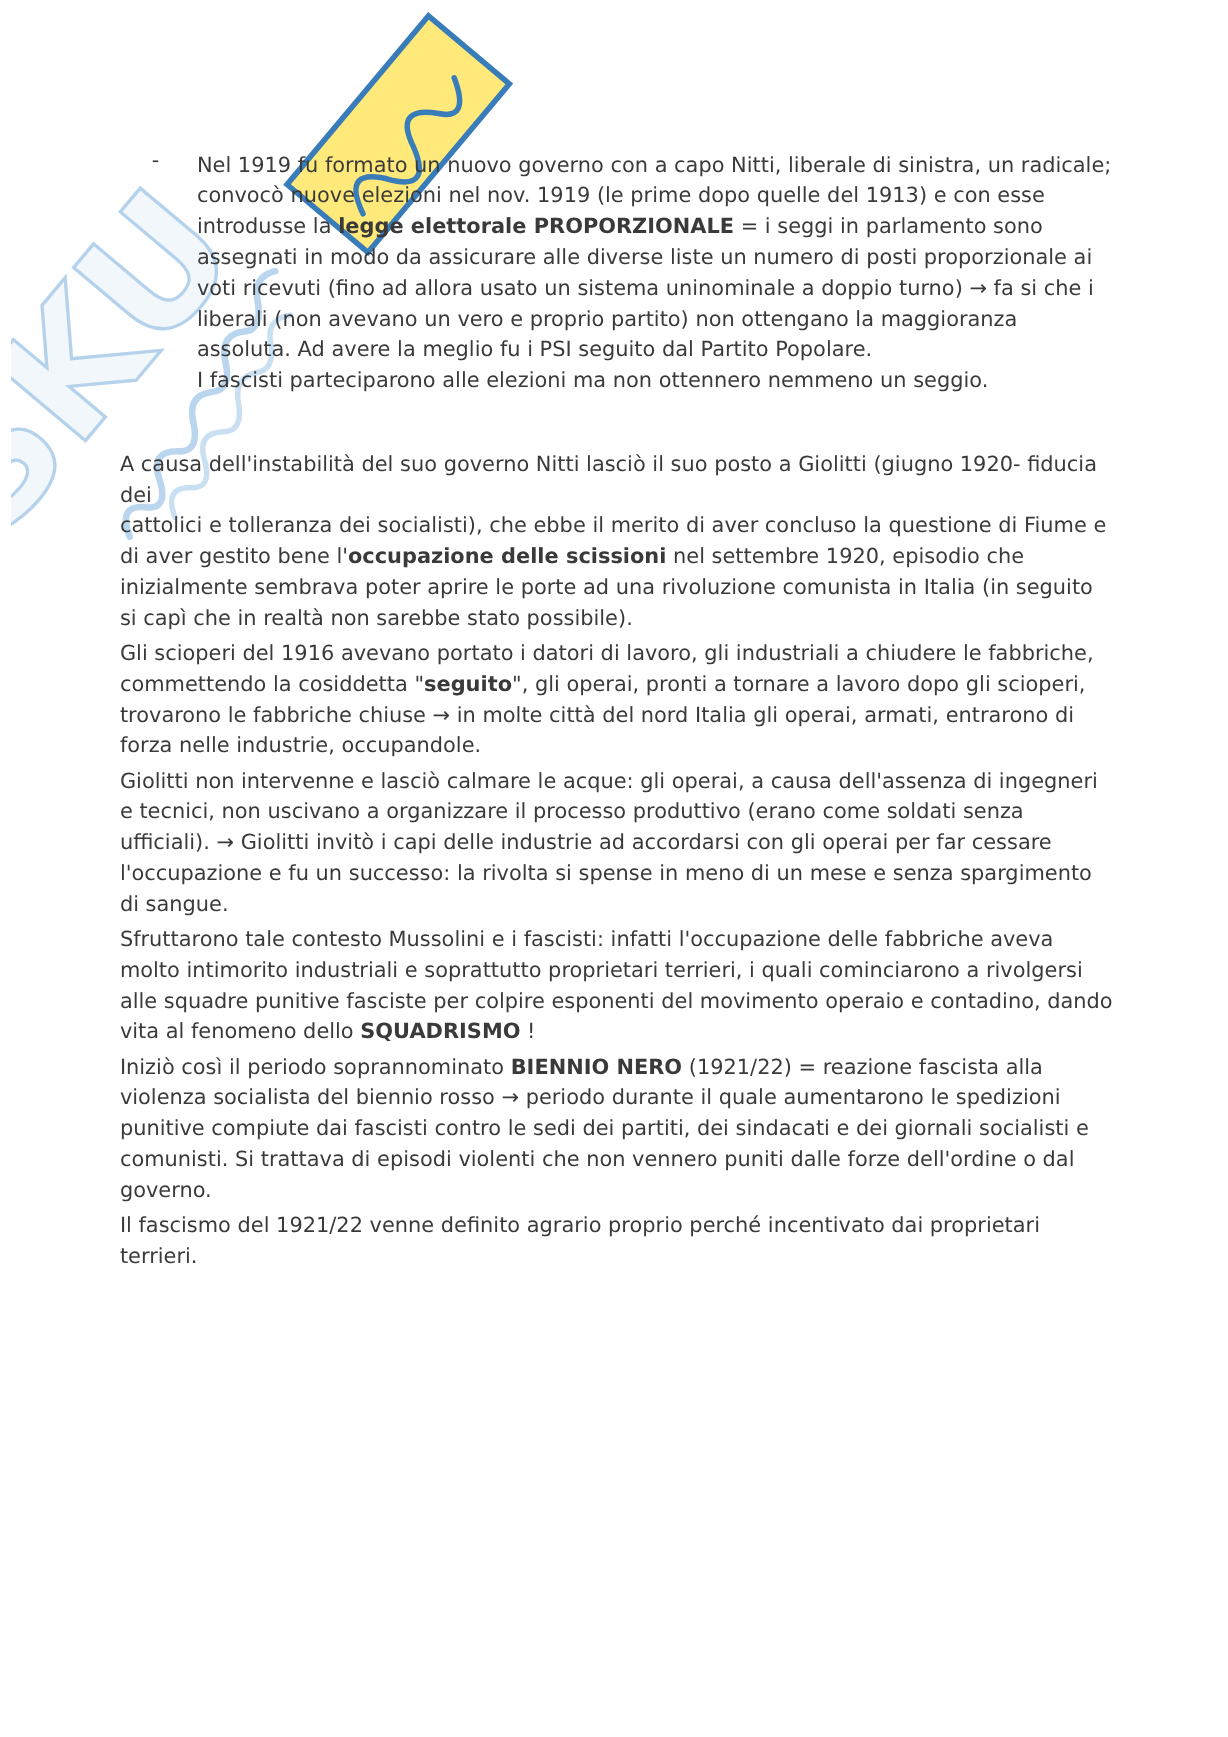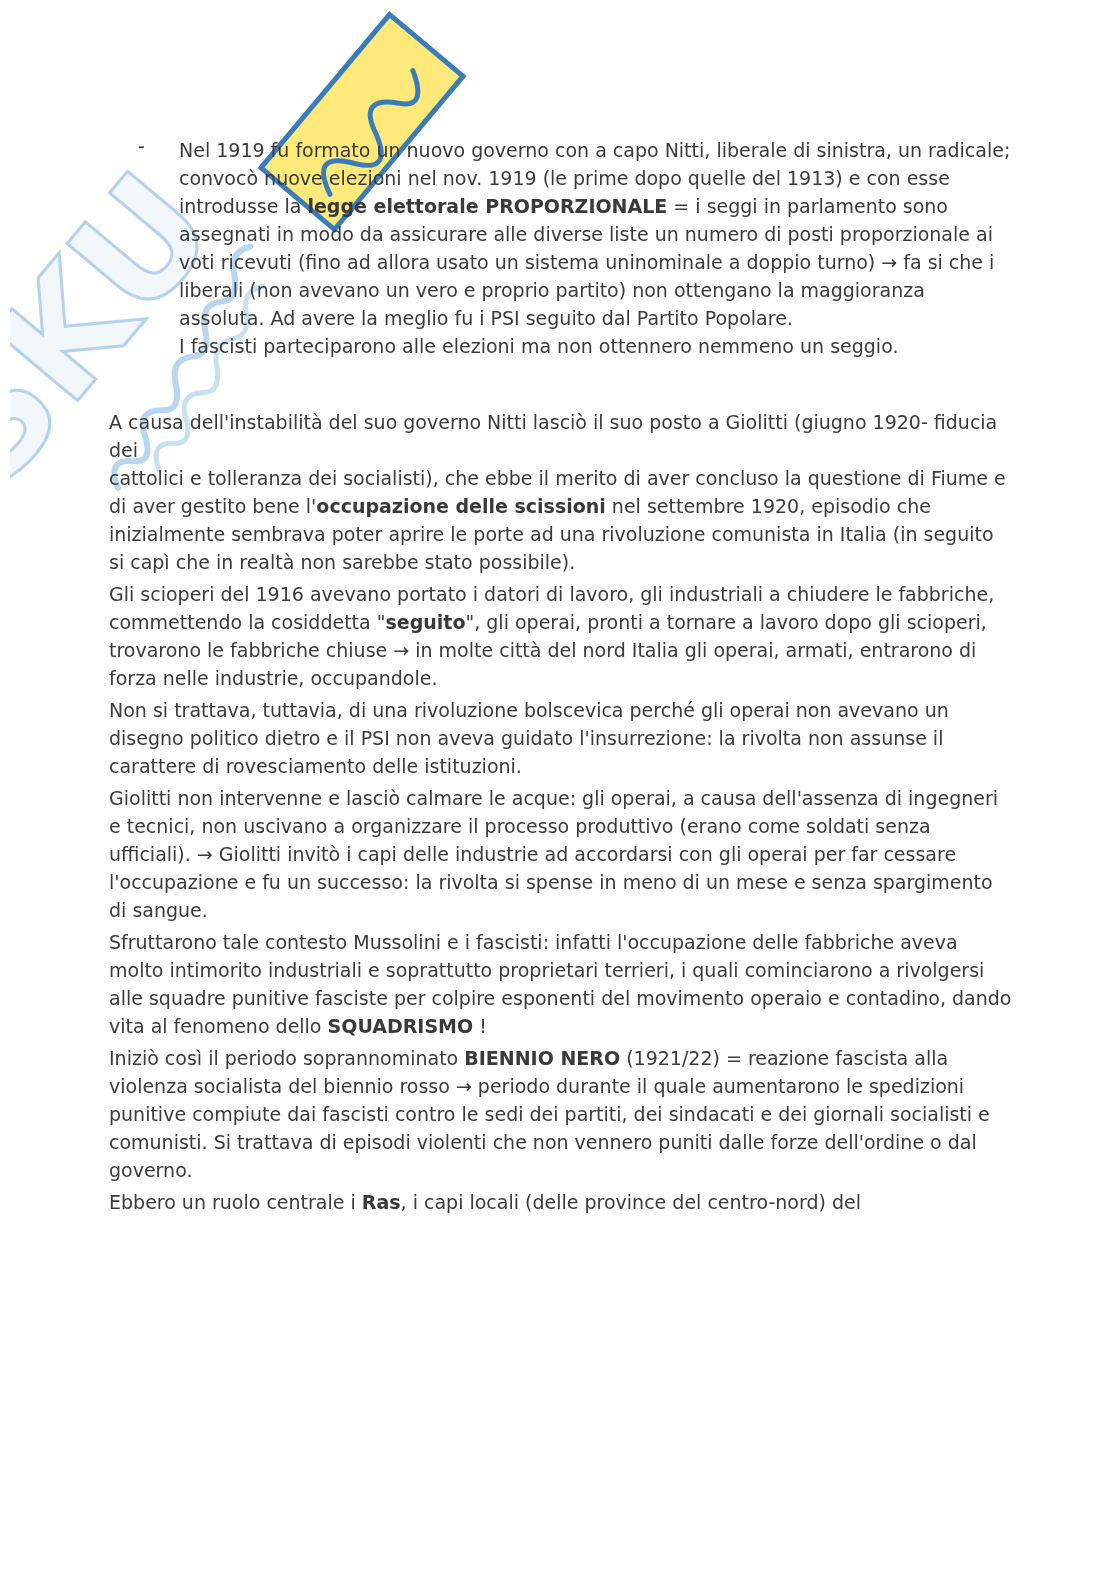--- a/index.html
+++ b/index.html
@@ -66,18 +66,17 @@
 <div class="content">
     <div class="bullet">
       <span class="bullet-marker">-</span>
       <div class="para bullet-text"><span>Nel 1919 fu formato un nuovo governo con a capo Nitti, liberale di sinistra, un radicale; convocò nuove elezioni nel nov. 1919 (le prime dopo quelle del 1913) e con esse introdusse la </span><span class="b">legge elettorale PROPORZIONALE</span><span> = i seggi in parlamento sono assegnati in modo da assicurare alle diverse liste un numero di posti proporzionale ai voti ricevuti (fino ad allora usato un sistema uninominale a doppio turno) → fa si che i liberali (non avevano un vero e proprio partito) non ottengano la maggioranza assoluta. Ad avere la meglio fu i PSI seguito dal Partito Popolare.
 I fascisti parteciparono alle elezioni ma non ottennero nemmeno un seggio.</span></div>
     </div>
     <div class="para"><span>A causa dell'instabilità del suo governo Nitti lasciò il suo posto a Giolitti (giugno 1920- fiducia dei
 cattolici e tolleranza dei socialisti), che ebbe il merito di aver concluso la questione di Fiume e di aver gestito bene l'</span><span class="b">occupazione delle scissioni</span><span> nel settembre 1920, episodio che inizialmente sembrava poter aprire le porte ad una rivoluzione comunista in Italia (in seguito si capì che in realtà non sarebbe stato possibile).</span></div>
     <div class="para"><span>Gli scioperi del 1916 avevano portato i datori di lavoro, gli industriali a chiudere le fabbriche,
 commettendo la cosiddetta "</span><span class="b">seguito</span><span>", gli operai, pronti a tornare a lavoro dopo gli scioperi, trovarono le fabbriche chiuse → in molte città del nord Italia gli operai, armati, entrarono di forza nelle industrie, occupandole.</span></div>
-    <div class="para"><span>Non si trattava, tuttavia, di una rivoluzione bolscevica perché gli operai non avevano un disegno politico dietro e il PSI non aveva guidato l'insurrezione: la rivolta non assunse il carattere di rovesciamento delle istituzioni.</span></div>
     <div class="para"><span>Giolitti non intervenne e lasciò calmare le acque: gli operai, a causa dell'assenza di ingegneri e tecnici, non uscivano a organizzare il processo produttivo (erano come soldati senza ufficiali). → Giolitti invitò i capi delle industrie ad accordarsi con gli operai per far cessare l'occupazione e fu un successo: la rivolta si spense in meno di un mese e senza spargimento di sangue.</span></div>
     <div class="para"><span>Sfruttarono tale contesto Mussolini e i fascisti: infatti l'occupazione delle fabbriche aveva molto intimorito industriali e soprattutto proprietari terrieri, i quali cominciarono a rivolgersi alle squadre punitive fasciste per colpire esponenti del movimento operaio e contadino, dando vita al fenomeno dello </span><span class="b">SQUADRISMO</span><span> !</span></div>
     <div class="para"><span>Iniziò così il periodo soprannominato </span><span class="b">BIENNIO NERO</span><span> (1921/22) = reazione fascista alla violenza socialista del biennio rosso → periodo durante il quale aumentarono le spedizioni punitive compiute dai fascisti contro le sedi dei partiti, dei sindacati e dei giornali socialisti e comunisti. Si trattava di episodi violenti che non vennero puniti dalle forze dell'ordine o dal governo.</span></div>
-    <div class="para"><span>Ebbero un ruolo centrale i </span><span class="b">Ras</span><span>, i capi locali (delle province del centro-nord) del</span></div>
+    <div class="para"><span>Il fascismo del 1921/22 venne definito agrario proprio perché incentivato dai proprietari terrieri.</span></div>
   </div>
 
 </body></html>

